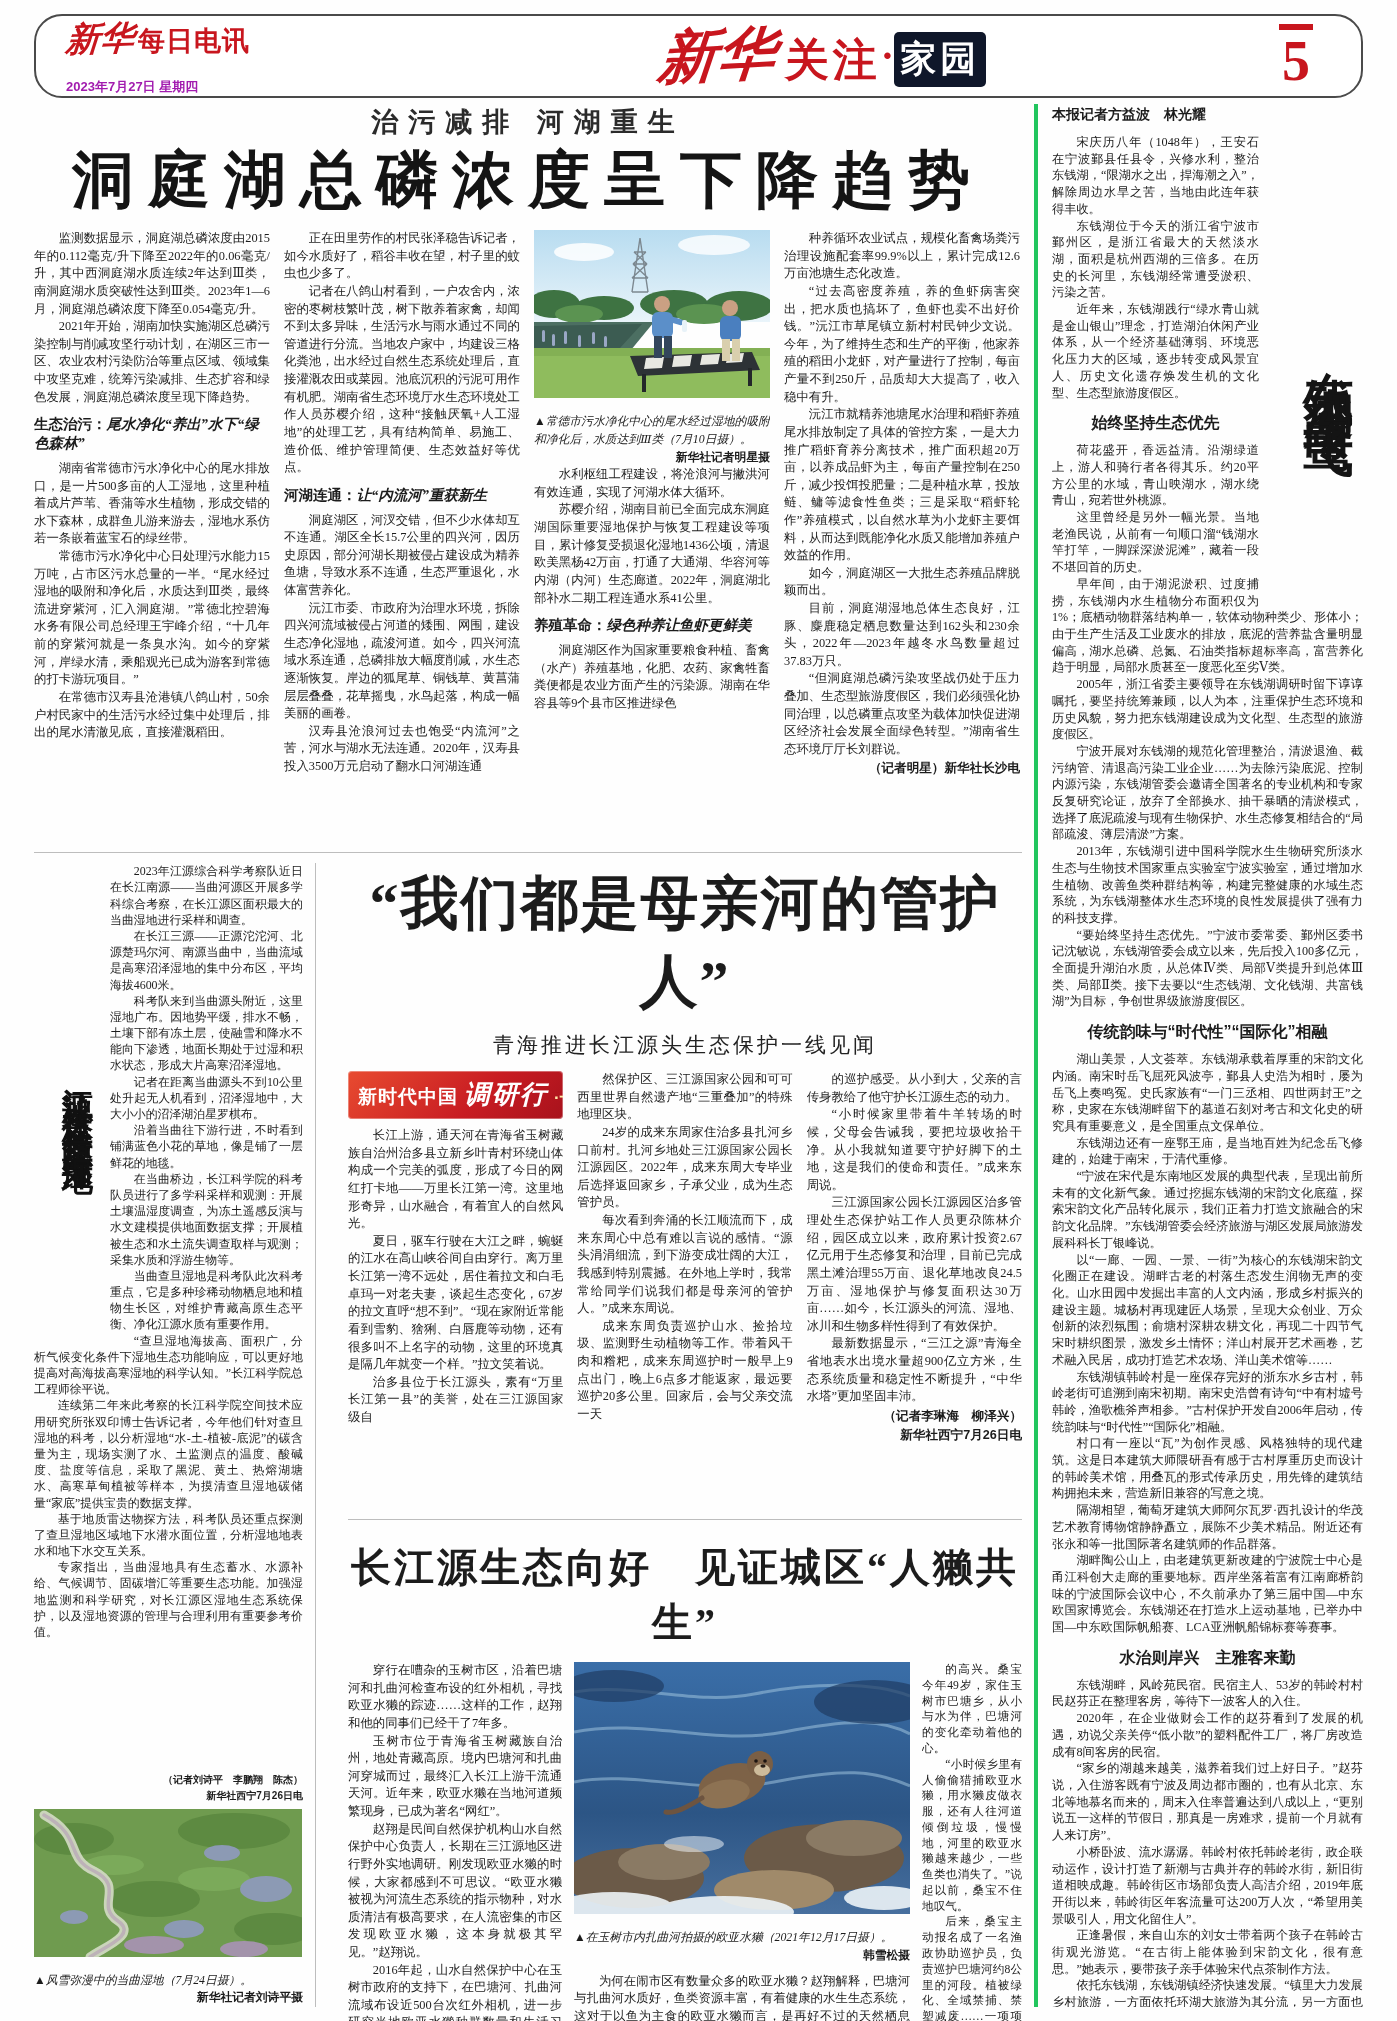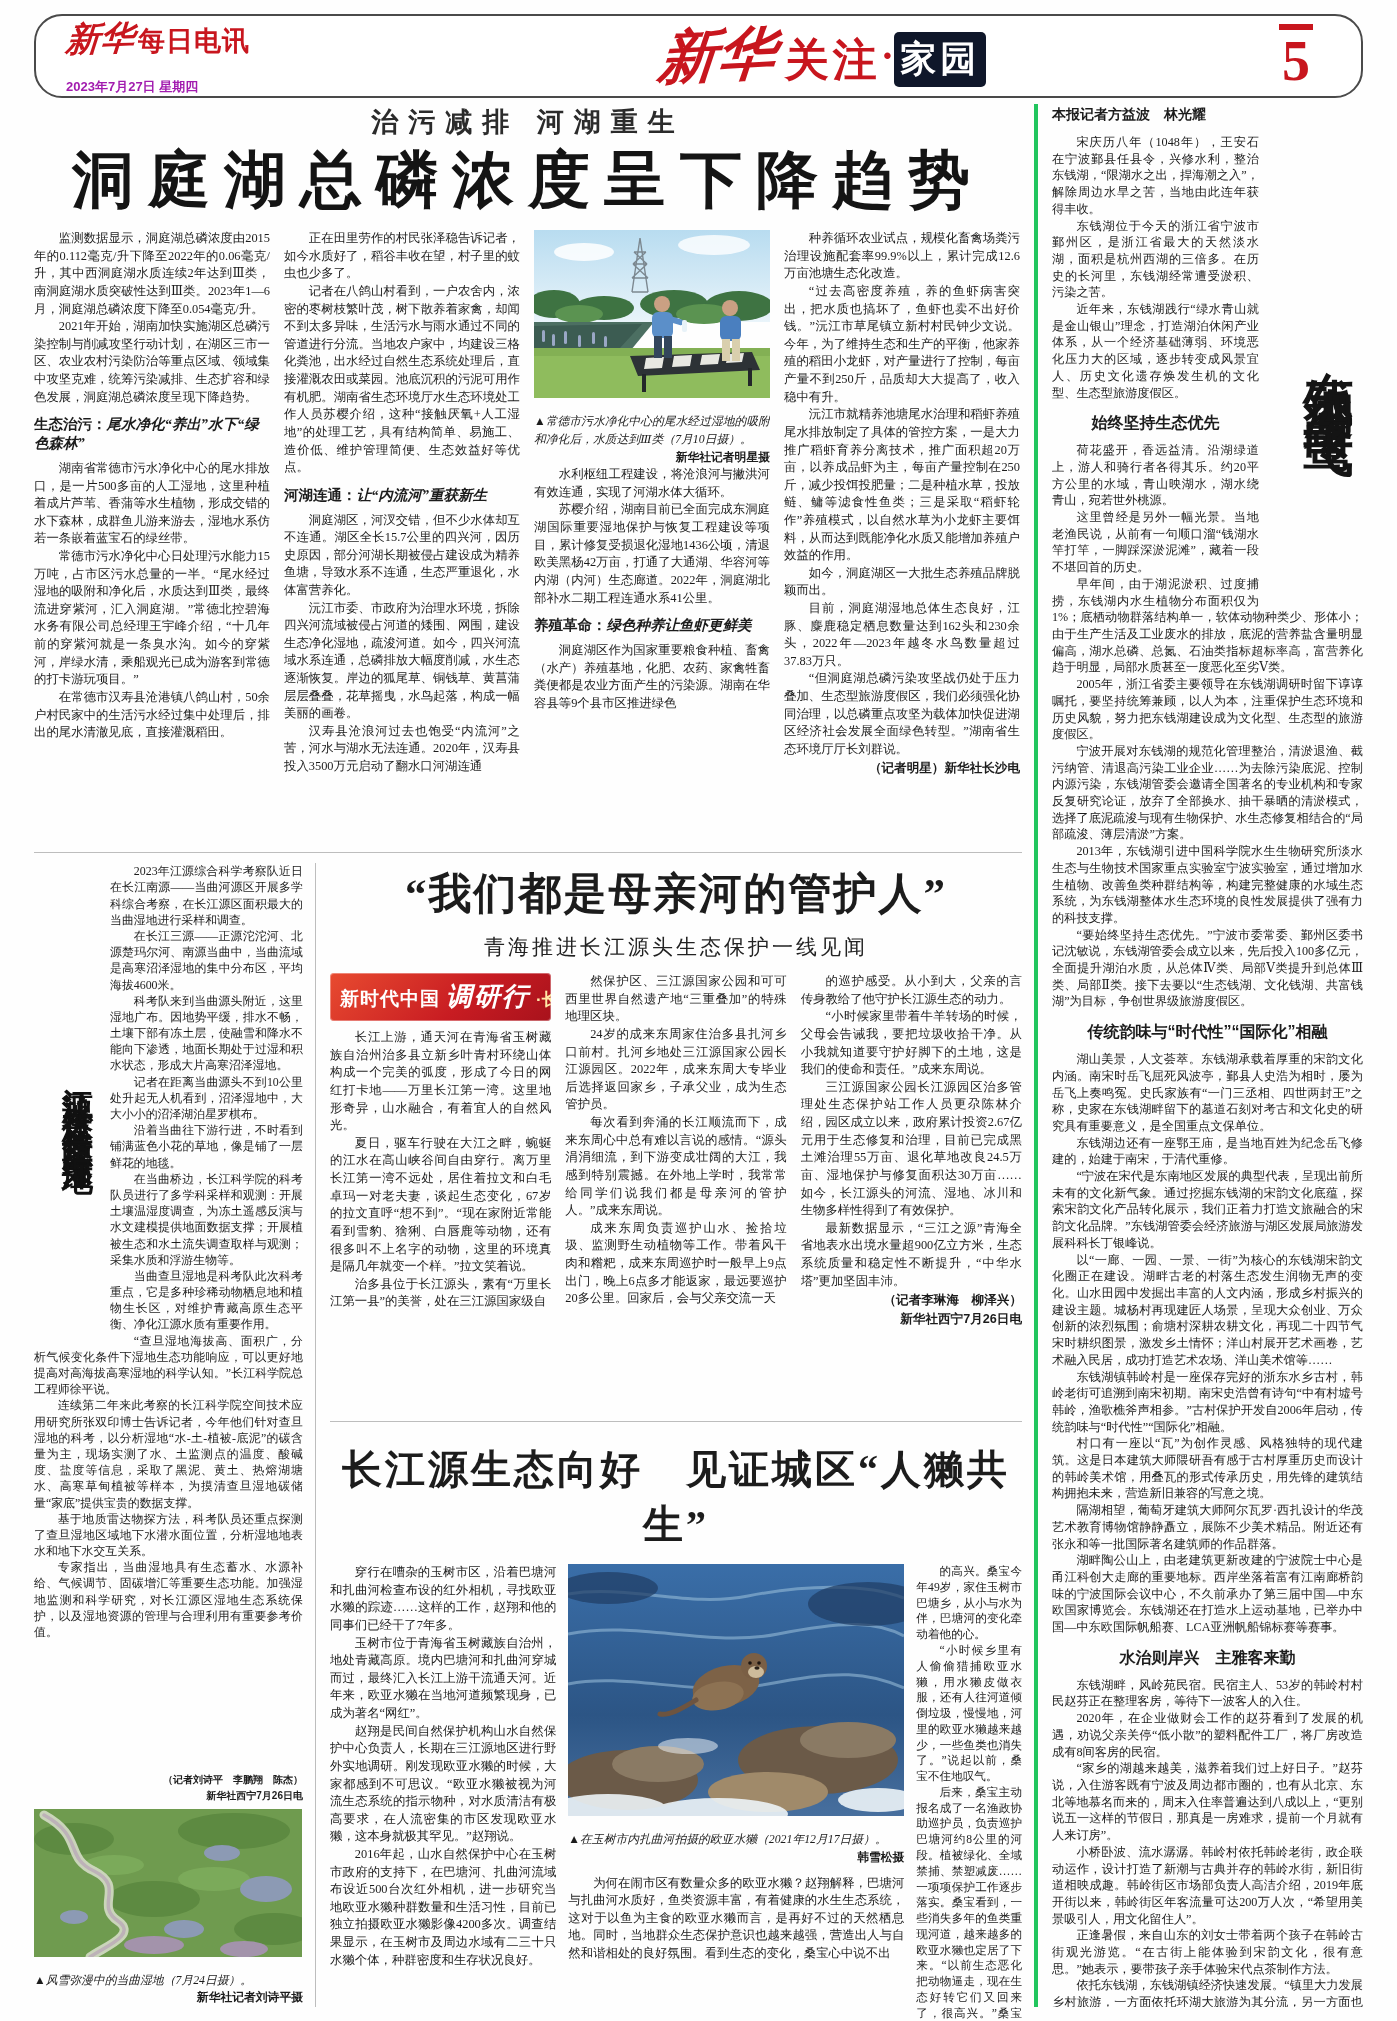--- a/index.html
+++ b/index.html
@@ -42,33 +42,33 @@
   .sig { text-align:right; font-family:"Liberation Sans","DejaVu Sans",sans-serif; font-weight:bold; font-size:12.6px; margin-top:2px; }
   .cap { font-size:11.8px; line-height:1.5; text-align:justify; font-style:italic; margin-top:15px; }
   .cap-credit { display:block; text-align:right; font-style:normal; font-weight:bold; font-family:"Liberation Sans","DejaVu Sans",sans-serif; }
   
   .main-kicker { text-align:center; font-family:"Liberation Sans","DejaVu Sans",sans-serif; font-weight:bold; font-size:27px; letter-spacing:10px; color:#2b2b2b; }
   .main-headline { text-align:center; font-weight:900; font-size:62px; letter-spacing:14px; color:#141414; margin:6px 0 16px 0; line-height:1.1; }
   .main-body { display:flex; gap:14px; height:612px; overflow:hidden; }
   .mcol { width:236px; overflow:hidden; }
   .photo-wrap { width:100%; }
   
-  .middle-row { display:flex; flex:1; min-height:0; }
+  .middle-row { display:flex; flex:1; min-height:0;gap:18px; }
   .jy { width:282px; border-right:1px solid #bdbdbd; padding-right:12px; display:flex; flex-direction:column; }
   .jy-text { flex:1; overflow:hidden; font-size:11.9px; }
   .jy-text .para { font-size:11.9px; line-height:1.36; }
   .jy-vtitle {
     float:left; writing-mode:vertical-rl; text-orientation:upright;
     width:64px; height:474px; margin:4px 12px 6px 0;
     font-size:31px; font-weight:900; letter-spacing:5px; color:#111; text-align:center;
   }
   .jy-sigs { margin:4px 0 6px 0; }
   .jy-sigs .sig { font-size:10px; }
   .mq-region { flex:1; padding-left:14px; display:flex; flex-direction:column; min-width:0; }
-  .mq-headline { text-align:center; font-weight:900; font-size:43px; letter-spacing:2px; margin-top:2px; }
+  .mq-headline { text-align:center; font-weight:900; font-size:58px; letter-spacing:2px; margin-top:2px; }
   .mq-subtitle { text-align:center; font-size:21px; letter-spacing:3px; margin:10px 0 12px 0; color:#222; }
   .mq-body { display:flex; gap:14px; height:438px; overflow:hidden; }
   .mq-col { flex:1; overflow:hidden; min-width:0; }
   .banner {
     background:linear-gradient(135deg,#e84b30 0%, #c81c22 60%, #a8121c 100%);
     border-radius:4px; color:#fff; padding:6px 10px 7px 10px; margin-bottom:8px;
     box-shadow:inset 0 0 0 1px rgba(255,255,255,.35); white-space:nowrap;
   }
   .banner .b-prefix { font-family:"Liberation Sans","DejaVu Sans",sans-serif; font-weight:bold; font-size:19px; letter-spacing:1px; }
   .banner .b-main { font-weight:900; font-style:italic; font-size:26px; margin:0 2px; letter-spacing:2px; }

